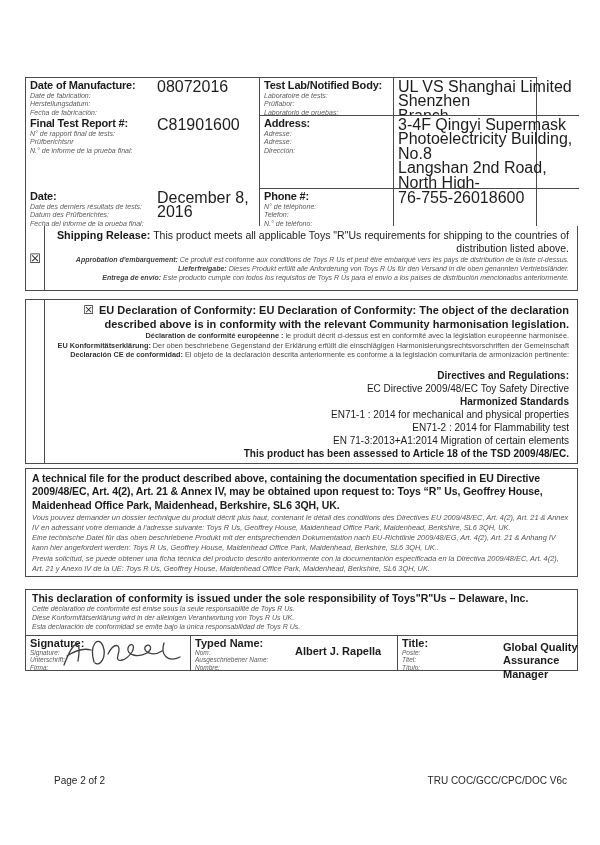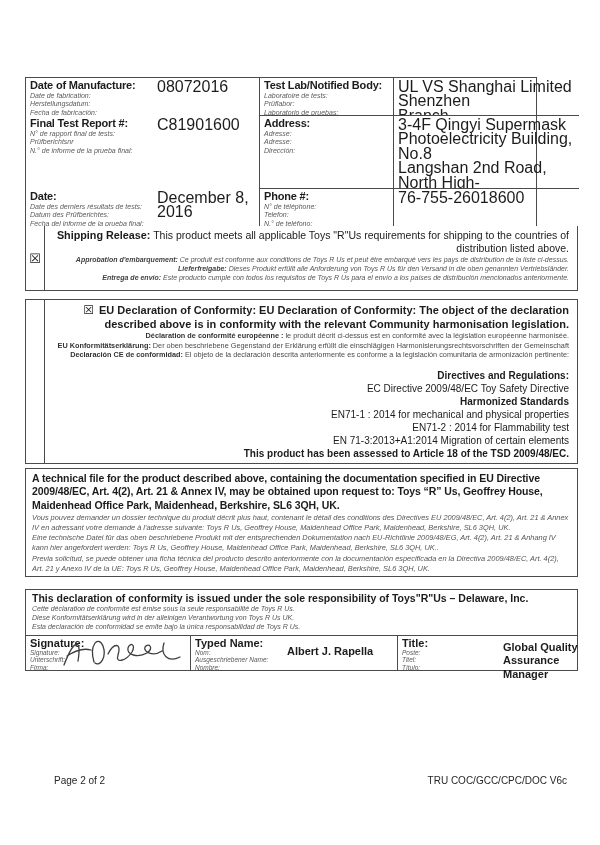--- a/index.html
+++ b/index.html
@@ -62,21 +62,21 @@
 
   
   .sig-table { display:grid; grid-template-columns:155px 198px 200px;
                border:1.5px solid #4b4b4b; border-top:none; box-sizing:border-box;gap:9px; }
   .sig-cell { position:relative; height:34px; padding:1px 4px; box-sizing:border-box; overflow:visible; }
   .sig-cell + .sig-cell { border-left:1px solid #4b4b4b; }
   .sig-lbl { font-weight:bold; font-size:11px; line-height:12px; }
   .sig-tr { font-style:italic; font-size:6.5px; line-height:7.8px; color:#5a5a5a; }
   .sig-mark { position:absolute; left:32px; top:-5px; width:128px; height:44px; }
   .sig-val { position:absolute; font-weight:bold; font-size:11px; line-height:13.5px; white-space:pre-line; }
-  .sig-val.name { left:96px; top:9px; }
+  .sig-val.name { left:104px; top:9px; }
   .sig-val.title { left:105px; top:5px; }
 
   
   .footer { position:absolute; left:30px; right:33px; top:775px;
             display:flex; justify-content:space-between;
             font-size:10px; color:#262626;margin-left:24px; }
 </style>
 </head>
 <body>
 

